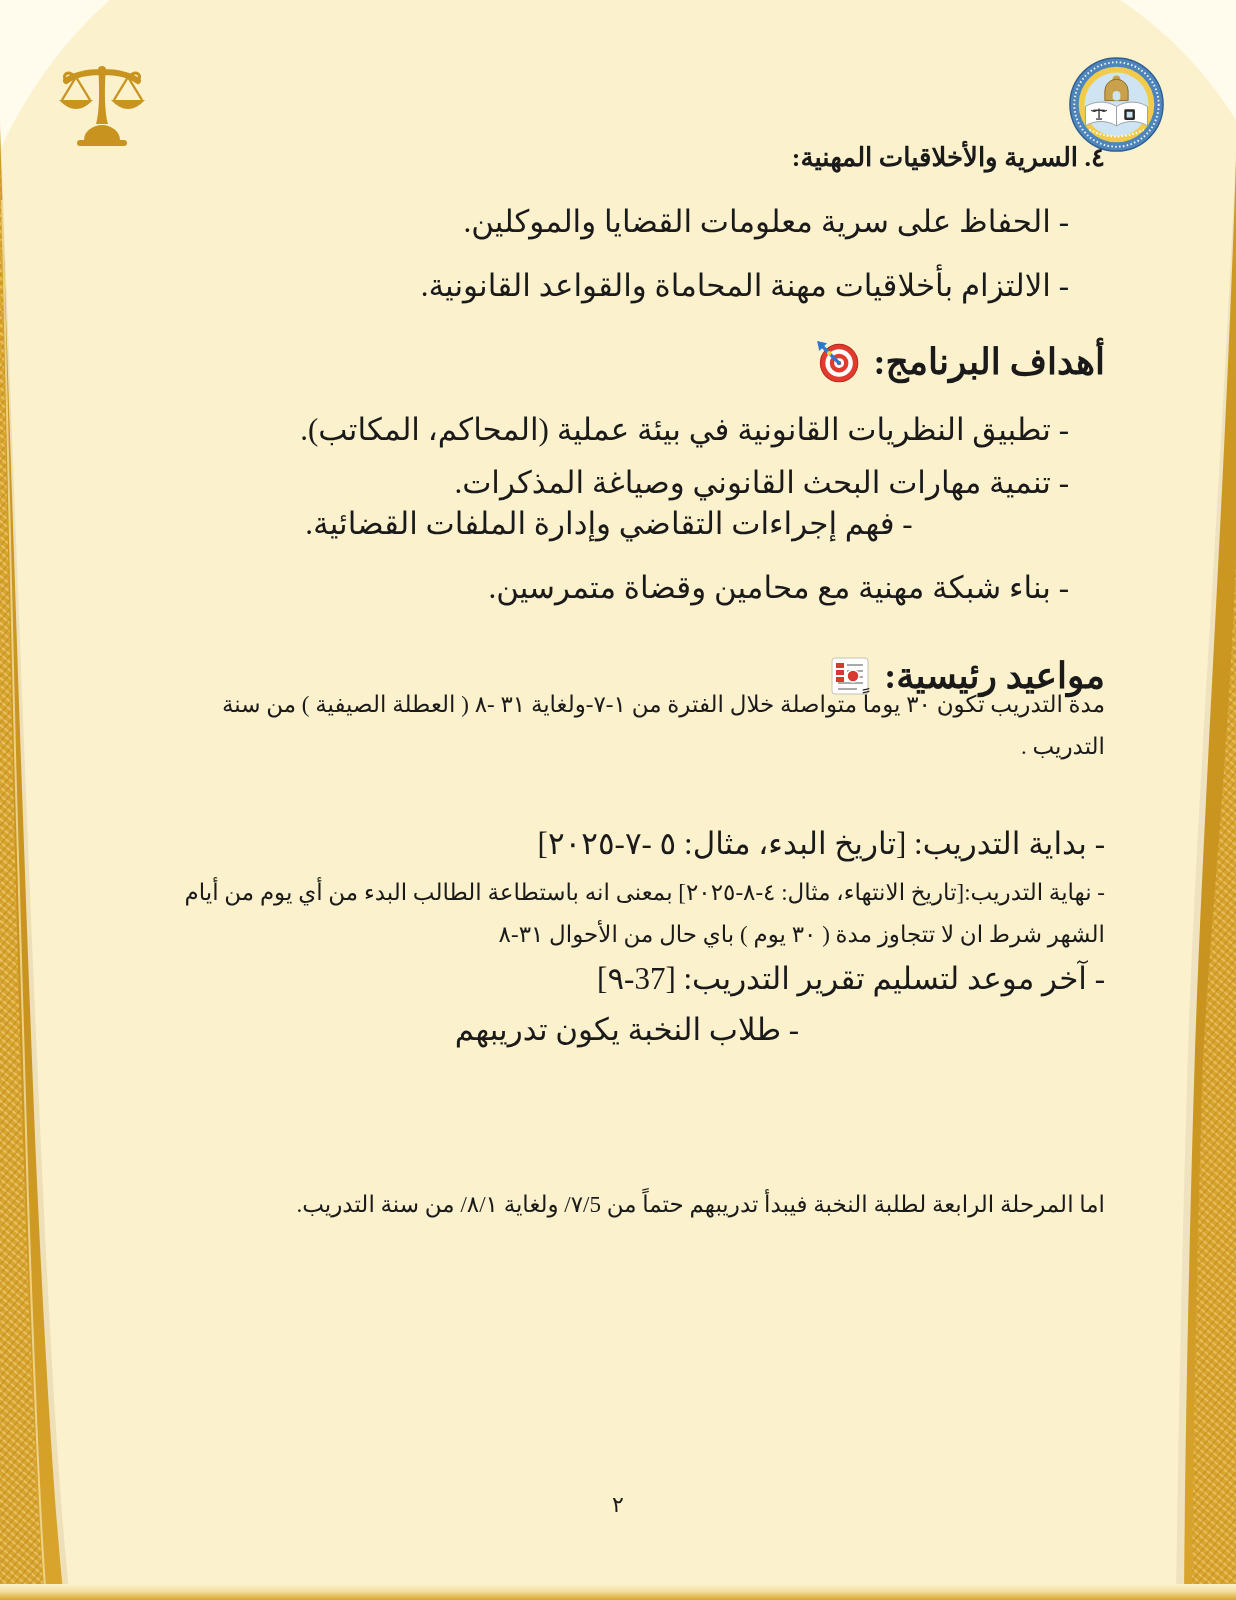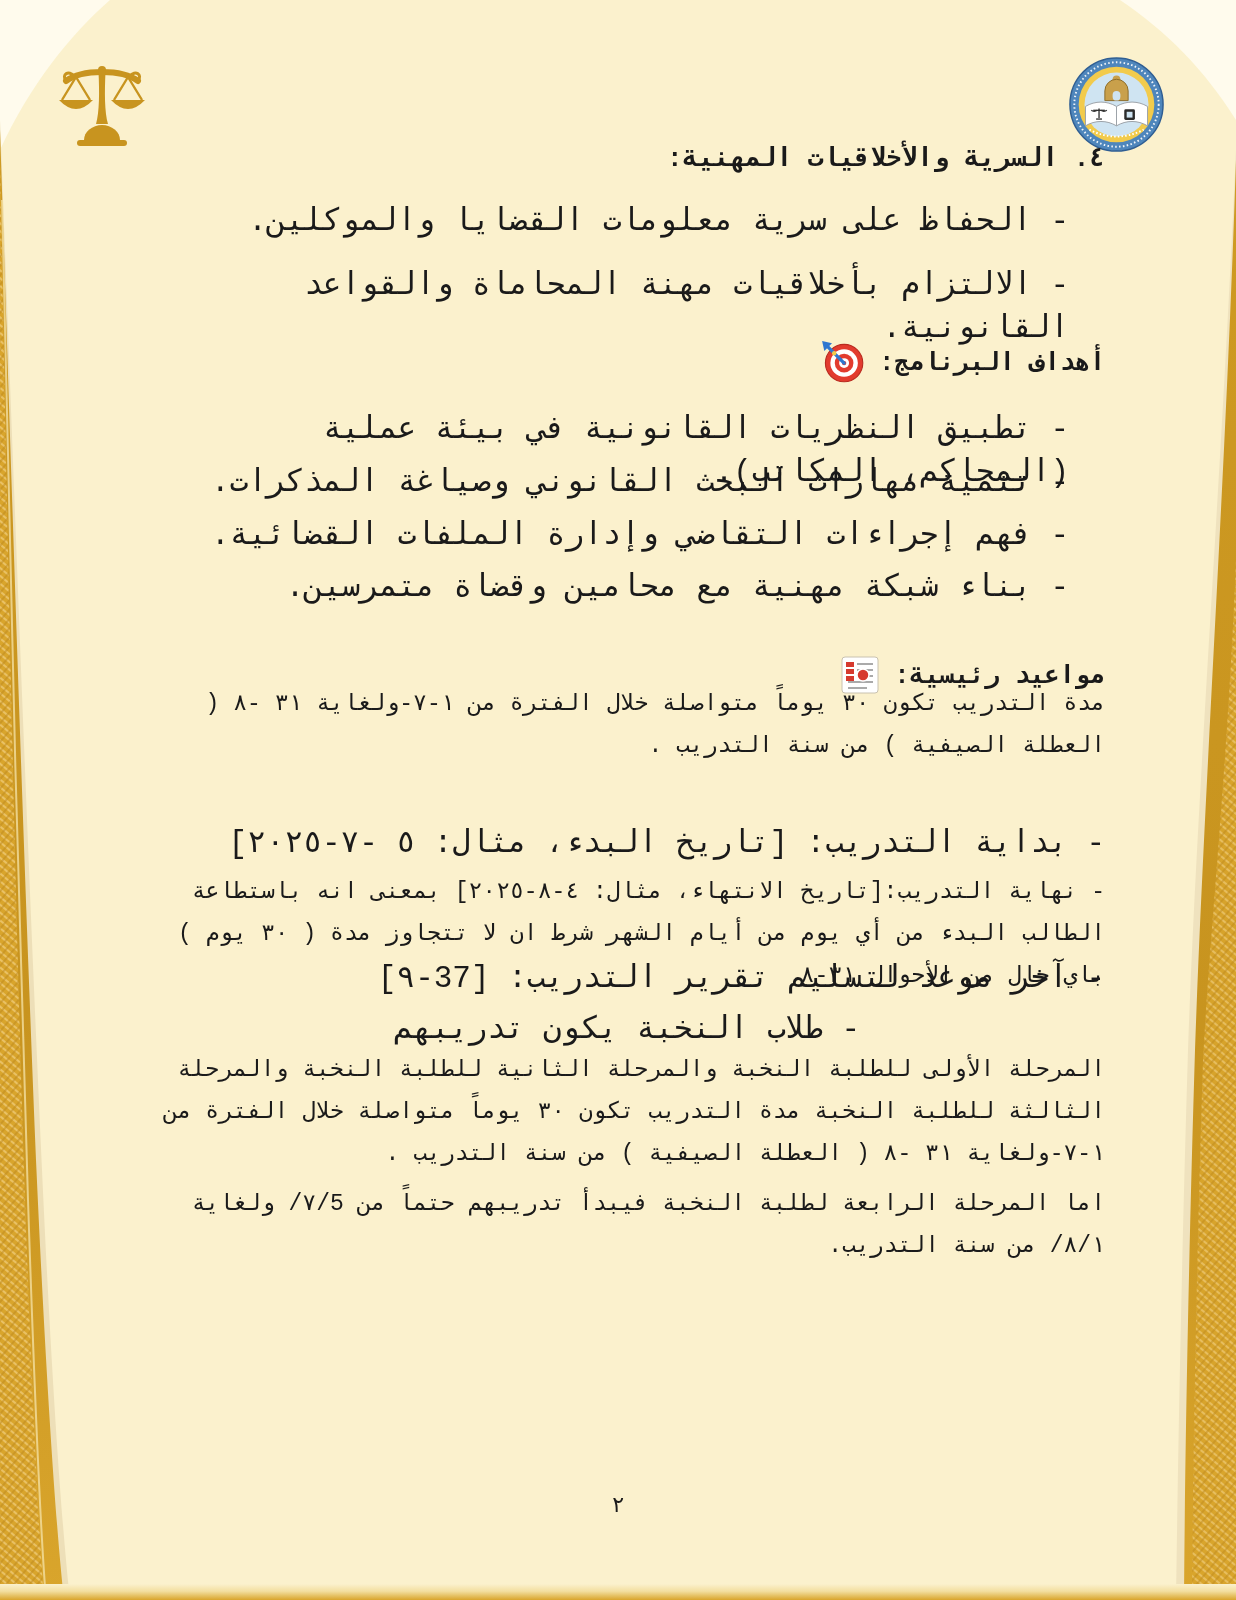--- a/index.html
+++ b/index.html
@@ -3,29 +3,29 @@
 <meta charset="utf-8">
 <style>
   html,body{margin:0;padding:0;}
   .page{
     position:relative;
     width:1236px;height:1600px;
     background:#FBF1CD;
     overflow:hidden;
     direction:rtl;
     color:#1A1A1A;
-    font-family:Liberation Mono, monospace;
+    font-family:Liberation Serif, serif;
   }
   .deco{position:absolute;inset:0;pointer-events:none;}
   .blk{position:absolute;right:131px;width:956px;text-align:right;}
   .line{font-size:31px;line-height:1.4;}
   .indent{padding-right:36px;box-sizing:border-box;}
   .para{font-size:23px;line-height:1.82;}
   .h4{font-weight:bold;font-size:26px;}
-  .sec-h{display:flex;align-items:center;gap:14px;font-weight:bold;font-size:25px;}
+  .sec-h{display:flex;align-items:center;gap:14px;font-weight:bold;font-size:36px;}
   .sec-h .ic{flex:0 0 auto;display:inline-flex;}
   .corner-icon{position:absolute;}
   .pagenum{position:absolute;left:0;right:0;top:1492px;text-align:center;font-size:22px;}
 </style>
 </head>
 <body>
 
 <div class="page">
 
   <svg class="deco" width="1236" height="1600" viewBox="0 0 1236 1600" xmlns="http://www.w3.org/2000/svg">
@@ -116,21 +116,21 @@
         <circle cx="21" cy="21" r="4.5" fill="#FFFFFF"></circle>
         <circle cx="21" cy="21" r="2" fill="#E23B2E"></circle>
         <path d="M4,4 L21,21" stroke="#2E77D0" stroke-width="3" stroke-linecap="round"></path>
         <path d="M1,1 L10,3 L3,10 Z" fill="#2E77D0"></path>
         <circle cx="12" cy="12" r="2" fill="#F2CB4C"></circle>
       </svg>
     </span>
   </div>
   <div class="blk line indent" style="top:408px;">- تطبيق النظريات القانونية في بيئة عملية (المحاكم، المكاتب).</div>
   <div class="blk line indent" style="top:461px;">- تنمية مهارات البحث القانوني وصياغة المذكرات.</div>
-  <div class="blk line indent" style="top:514px;">- فهم إجراءات التقاضي وإدارة الملفات القضائية.</div>
+  <div class="blk line indent" style="top:502px;text-align:center;">- فهم إجراءات التقاضي وإدارة الملفات القضائية.</div>
   <div class="blk line indent" style="top:566px;">- بناء شبكة مهنية مع محامين وقضاة متمرسين.</div>
 
   <div class="blk sec-h" style="top:655px;">
     <span>مواعيد رئيسية:</span>
     <span class="ic">
       <svg width="40" height="40" viewBox="0 0 40 40" xmlns="http://www.w3.org/2000/svg">
         <rect x="2" y="2" width="36" height="36" rx="3" fill="#FFFFFF" stroke="#C9C2B0"></rect>
         <path d="M17,9 H33 M17,15 H33 M17,21 H33 M8,27 H33 M8,33 H27" stroke="#AAAAAA" stroke-width="2"></path>
         <rect x="6" y="7" width="8" height="5" fill="#D63A2F"></rect>
         <rect x="6" y="14" width="8" height="5" fill="#D63A2F"></rect>
@@ -138,18 +138,17 @@
         <circle cx="23" cy="20" r="6" fill="#D63A2F" stroke="#FFFFFF" stroke-width="1.5"></circle>
       </svg>
     </span>
   </div>
 
   <div class="blk para" style="top:684px;">مدة التدريب تكون ٣٠ يوماً متواصلة خلال الفترة من ١-٧-ولغاية ٣١ -٨ ( العطلة الصيفية ) من سنة التدريب .</div>
   <div class="blk line" style="top:822px;">- بداية التدريب: [تاريخ البدء، مثال: ٥ -٧-٢٠٢٥]</div>
   <div class="blk para" style="top:872px;">- نهاية التدريب:[تاريخ الانتهاء، مثال:  ٤-٨-٢٠٢٥]  بمعنى انه باستطاعة الطالب البدء من أي يوم من أيام الشهر شرط ان لا تتجاوز مدة ( ٣٠ يوم ) باي حال من الأحوال ٣١-٨</div>
   <div class="blk line" style="top:957px;">- آخر موعد لتسليم تقرير التدريب: [37-٩]</div>
   <div class="blk line" style="top:1008px;text-align:center;">- طلاب النخبة يكون تدريبهم</div>
-  <div class="blk para" style="top:1050px;">المرحلة الأولى للطلبة النخبة  والمرحلة الثانية للطلبة النخبة والمرحلة الثالثة للطلبة النخبة مدة التدريب تكون ٣٠ يوماً متواصلة خلال الفترة من ١-٧-ولغاية ٣١ -٨ ( العطلة الصيفية ) من سنة التدريب .</div>
   <div class="blk para" style="top:1184px;">اما المرحلة الرابعة لطلبة النخبة فيبدأ تدريبهم حتماً من ٧/5/ ولغاية ٨/١/ من سنة التدريب.</div>
 
   <div class="pagenum">٢</div>
 
 </div>
 
 </body></html>

